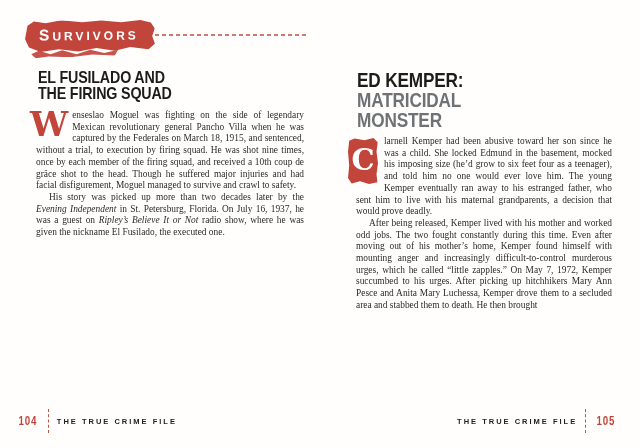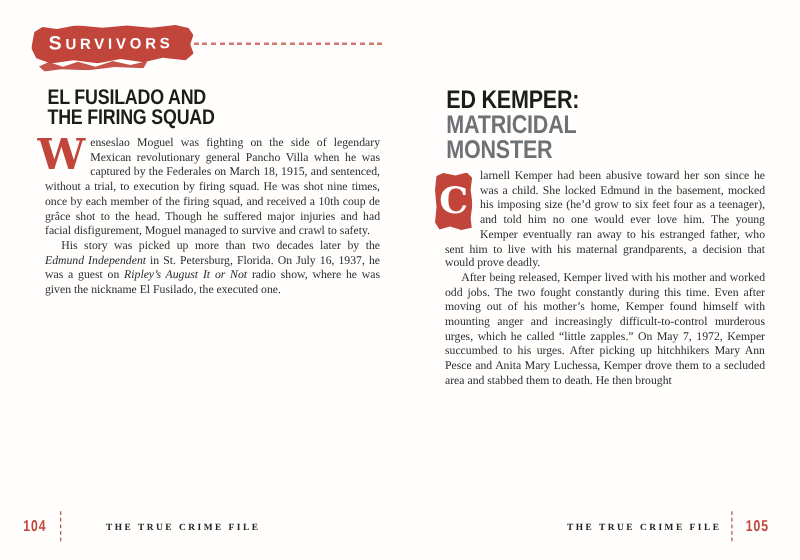--- a/index.html
+++ b/index.html
@@ -98,23 +98,23 @@
   .pagenum{
     font-family:"Liberation Sans","DejaVu Sans",sans-serif;
     font-weight:bold;color:var(--red);font-size:12.5px;
     transform:scaleX(.78);letter-spacing:1px;
   }
   .vdash{
     width:0;height:24px;margin:0 8px;
     border-left:1.5px dashed #b5584e;
   }
   .running{
-    font-family:Liberation Serif, serif;
+    font-family:Liberation Sans, sans-serif;
     font-weight:bold;color:#232323;
-    font-size:7.5px;letter-spacing:2px;white-space:nowrap;margin-left:28px;
+    font-size:7.5px;letter-spacing:2px;white-space:nowrap;
   }
 </style>
 </head>
 <body>
 
 <div class="spread">
 
   <section class="page left">
     <div class="banner-row">
       <div class="banner">
@@ -125,21 +125,21 @@
       <div class="dash-rule"></div>
     </div>
 
     <h1 class="title">
       <span>EL FUSILADO AND</span>
       <span>THE FIRING SQUAD</span>
     </h1>
 
     <div class="body" id="left-body">
         <p><span class="dropcap-plain">W</span>enseslao Moguel was fighting on the side of legendary Mexican revolutionary general Pancho Villa when he was captured by the Federales on March 18, 1915, and sentenced, without a trial, to execution by firing squad. He was shot nine times, once by each member of the firing squad, and received a 10th coup de grâce shot to the head. Though he suffered major injuries and had facial disfigurement, Moguel managed to survive and crawl to safety.</p>
-        <p>His story was picked up more than two decades later by the <em>Edmund Independent</em> in St. Petersburg, Florida. On July 16, 1937, he was a guest on <em>Ripley’s August It or Not</em> radio show, where he was given the nickname El Fusilado, the executed one.</p>
+        <p>His story was picked up more than two decades later by the <em>Evening Independent</em> in St. Petersburg, Florida. On July 16, 1937, he was a guest on <em>Ripley’s Believe It or Not</em> radio show, where he was given the nickname El Fusilado, the executed one.</p>
       </div>
 
     <footer class="footer footer-left">
       <span class="pagenum">104</span>
       <span class="vdash"></span>
       <span class="running">THE TRUE CRIME FILE</span>
     </footer>
   </section>
 
   <section class="page right">

